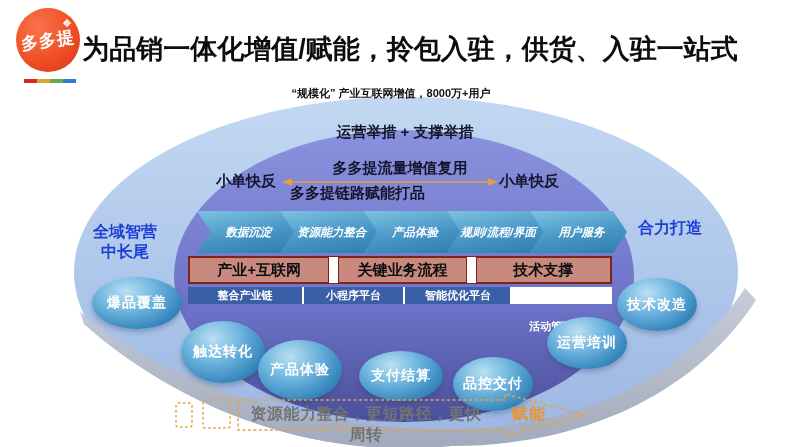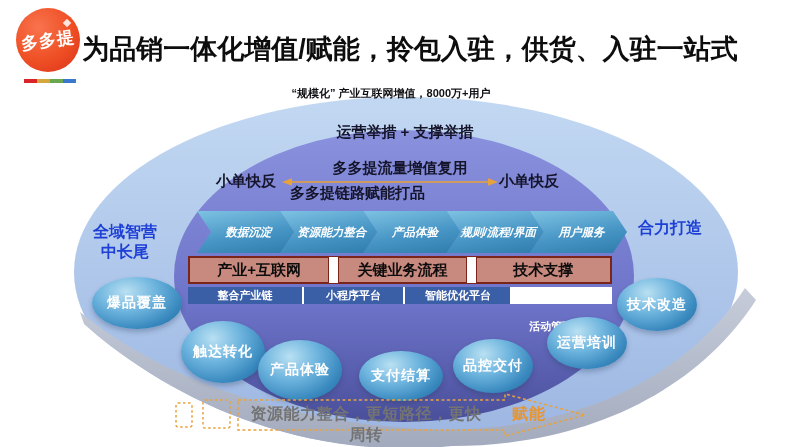--- a/index.html
+++ b/index.html
@@ -59,21 +59,21 @@
   
   .bubble{position:absolute;border-radius:50%;
     background:radial-gradient(ellipse at 38% 28%, #b9e0f2 0%, #6db4de 38%, #3787bd 72%, #256a9c 100%);
     color:#fff;font-weight:bold;font-size:14px;letter-spacing:1px;
     display:flex;align-items:center;justify-content:center;
     box-shadow:0 3px 5px rgba(40,60,90,.3);}
   .b1{left:92px;top:277px;width:90px;height:52px;}
   .b2{left:181px;top:321px;width:84px;height:62px;}
   .b3{left:258px;top:340px;width:84px;height:60px;}
   .b4{left:359px;top:351px;width:84px;height:50px;}
-  .b5{left:453px;top:339px;width:80px;height:54px;}
+  .b5{left:453px;top:357px;width:80px;height:54px;}
   .b6{left:547px;top:317px;width:80px;height:52px;}
   .b7{left:617px;top:278px;width:80px;height:53px;}
   
   .bottom-arrow-svg{position:absolute;left:168px;top:392px;}
   .bottom-text{position:absolute;left:246px;top:404px;width:240px;text-align:center;
     font-size:16px;font-weight:bold;color:#737373;letter-spacing:.5px;}
   .bottom-head-text{position:absolute;left:512px;top:404px;font-size:16px;font-weight:bold;
     color:#e8952f;letter-spacing:1px;}
 </style>
 </head>

